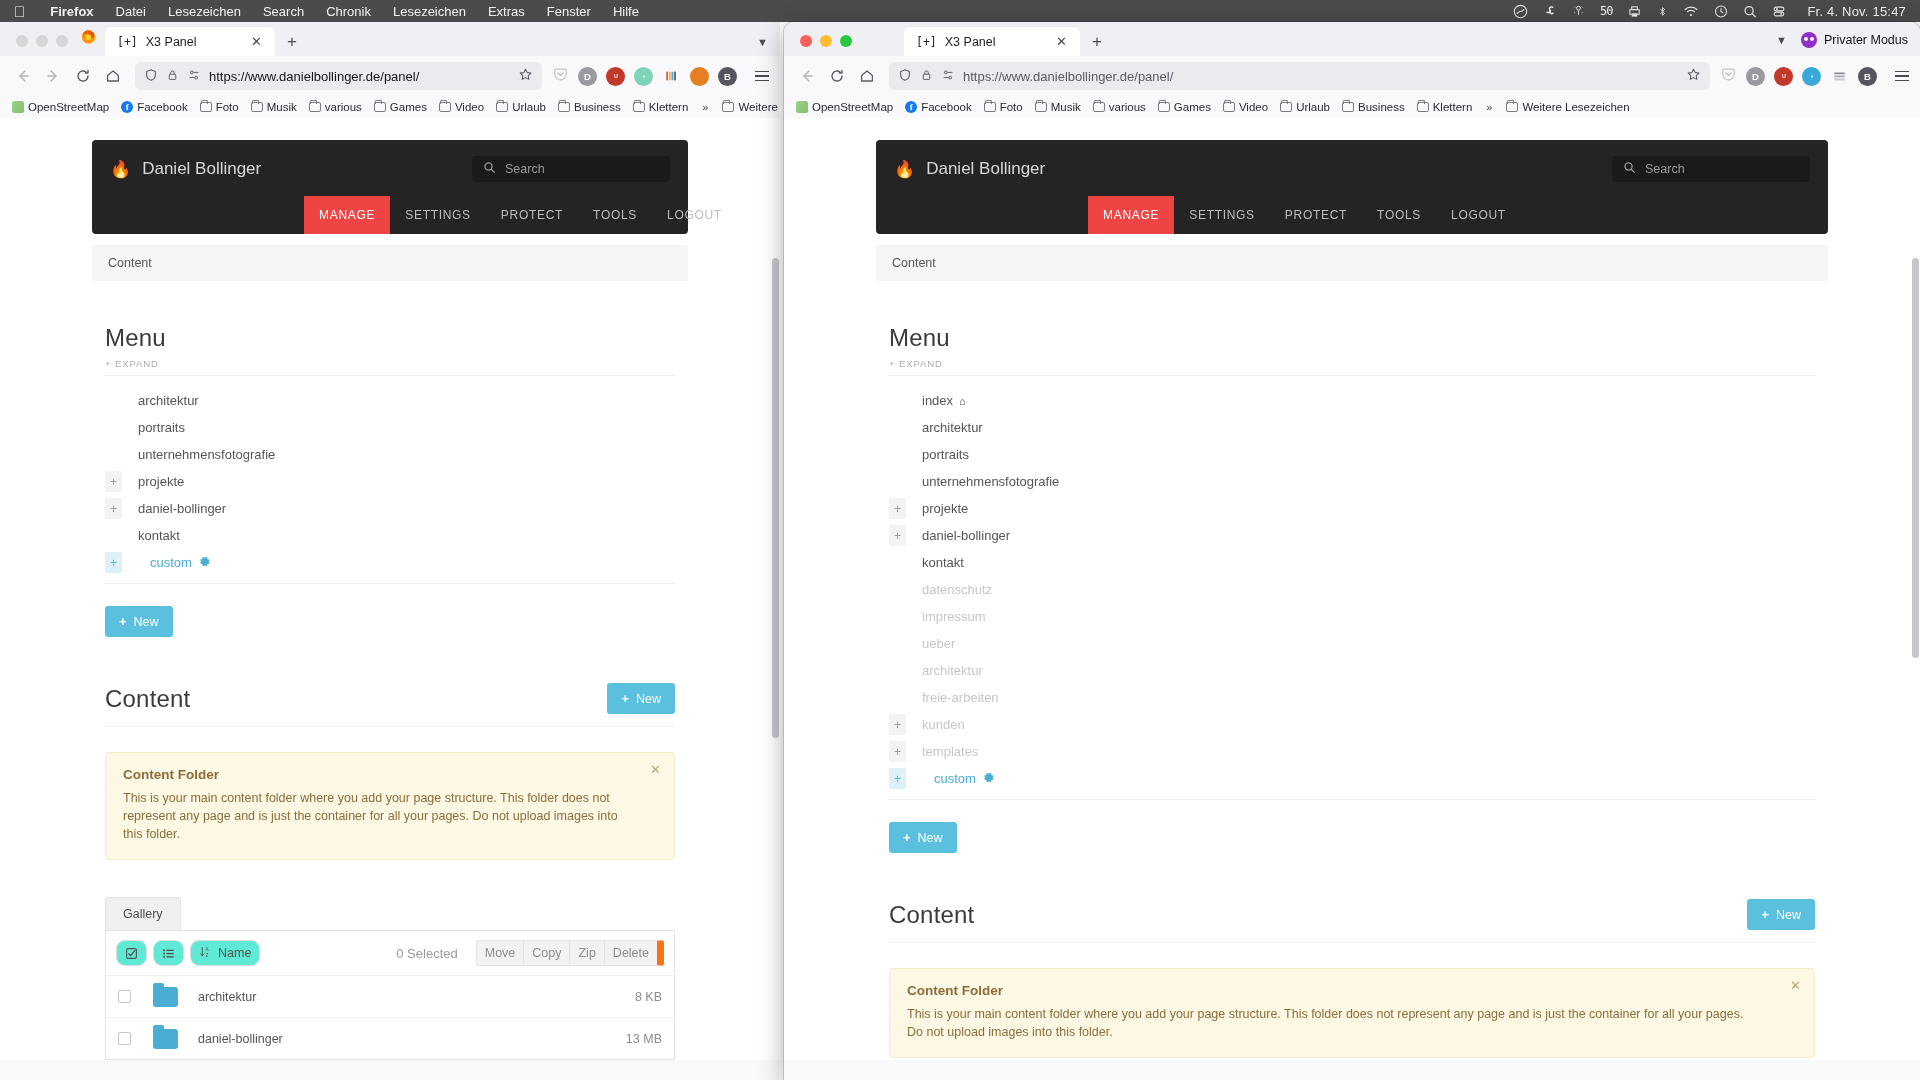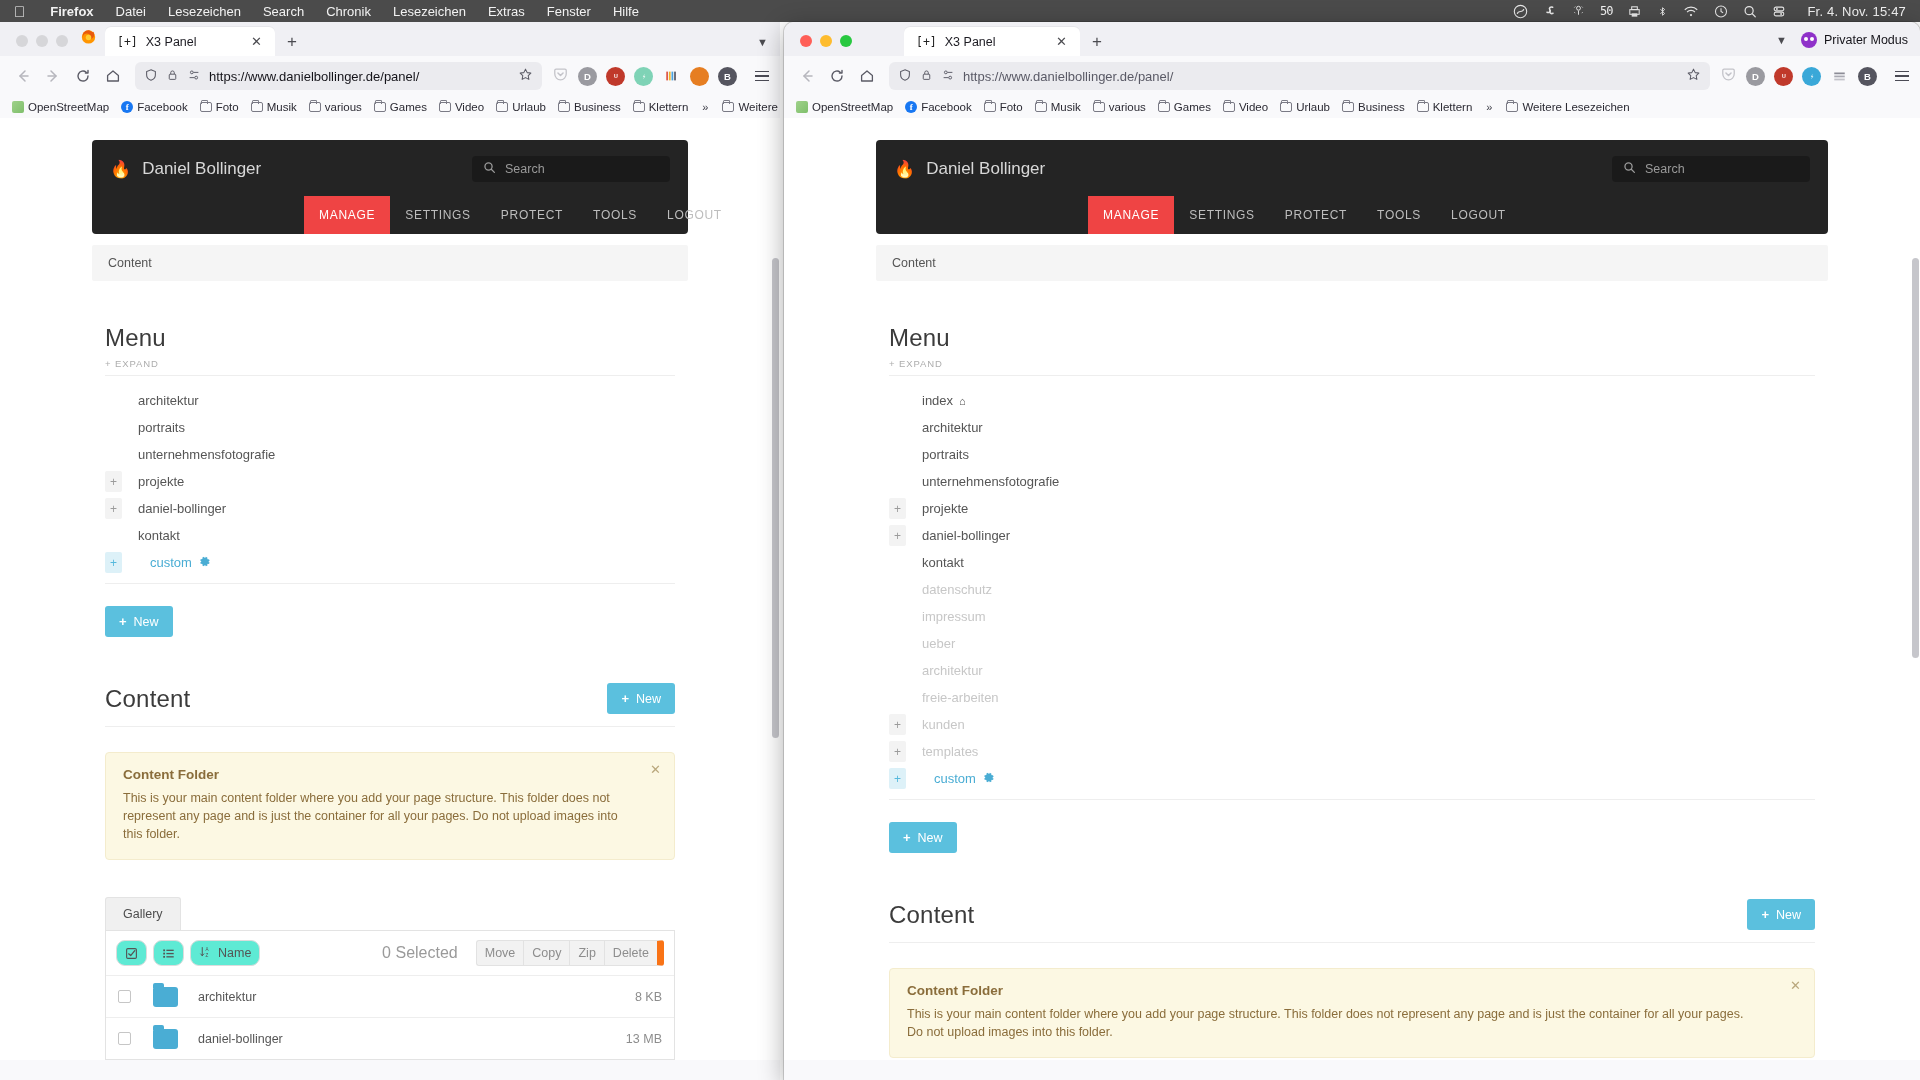--- a/index.html
+++ b/index.html
@@ -162,21 +162,21 @@
   }
   .panelbox { border:1px solid #e3e3e3; border-top:1px solid #e3e3e3; }
   .toolbar { display:flex; align-items:center; gap:6px; padding:9px 10px; background:#fff; }
   .tbtn {
     border:1px solid #dcdcdc; background:#5eead4; border-radius:9px;
     height:26px; min-width:28px; padding:0 8px;
     display:flex; align-items:center; justify-content:center; gap:6px;
     font-size:12.5px; color:#555;
   }
   .tbtn.gray { background:#f2f2f2; color:#8d8d8d; border-color:#e2e2e2; }
-  .sel-count { margin-left:auto; font-size:16px; color:#9a9a9a; padding-right:12px; }
+  .sel-count { margin-left:auto; font-size:13px; color:#9a9a9a; padding-right:12px; }
   .grp { display:flex; }
   .grp .tbtn { border-radius:0; border-right:none; }
   .grp .tbtn:first-child { border-radius:3px 0 0 3px; }
   .grp .tbtn:last-child { border-radius:0 3px 3px 0; border-right:7px solid #f97316; }
 
   .frow { display:flex; align-items:center; border-top:1px solid #eeeeee; height:42px; padding:0 12px; font-size:12.5px; color:#555; }
   .cbx { width:13px; height:13px; border:1px solid #c6c6c6; border-radius:2px; background:#fff; }
   .fldicon { width:25px; height:20px; background:#4aadd4; border-radius:2px 3px 3px 3px; margin-left:22px; position:relative; }
   .fldicon:before { content:''; position:absolute; top:-4px; left:0; width:11px; height:5px; background:#4aadd4; border-radius:2px 2px 0 0; }
   .fname { margin-left:20px; }

